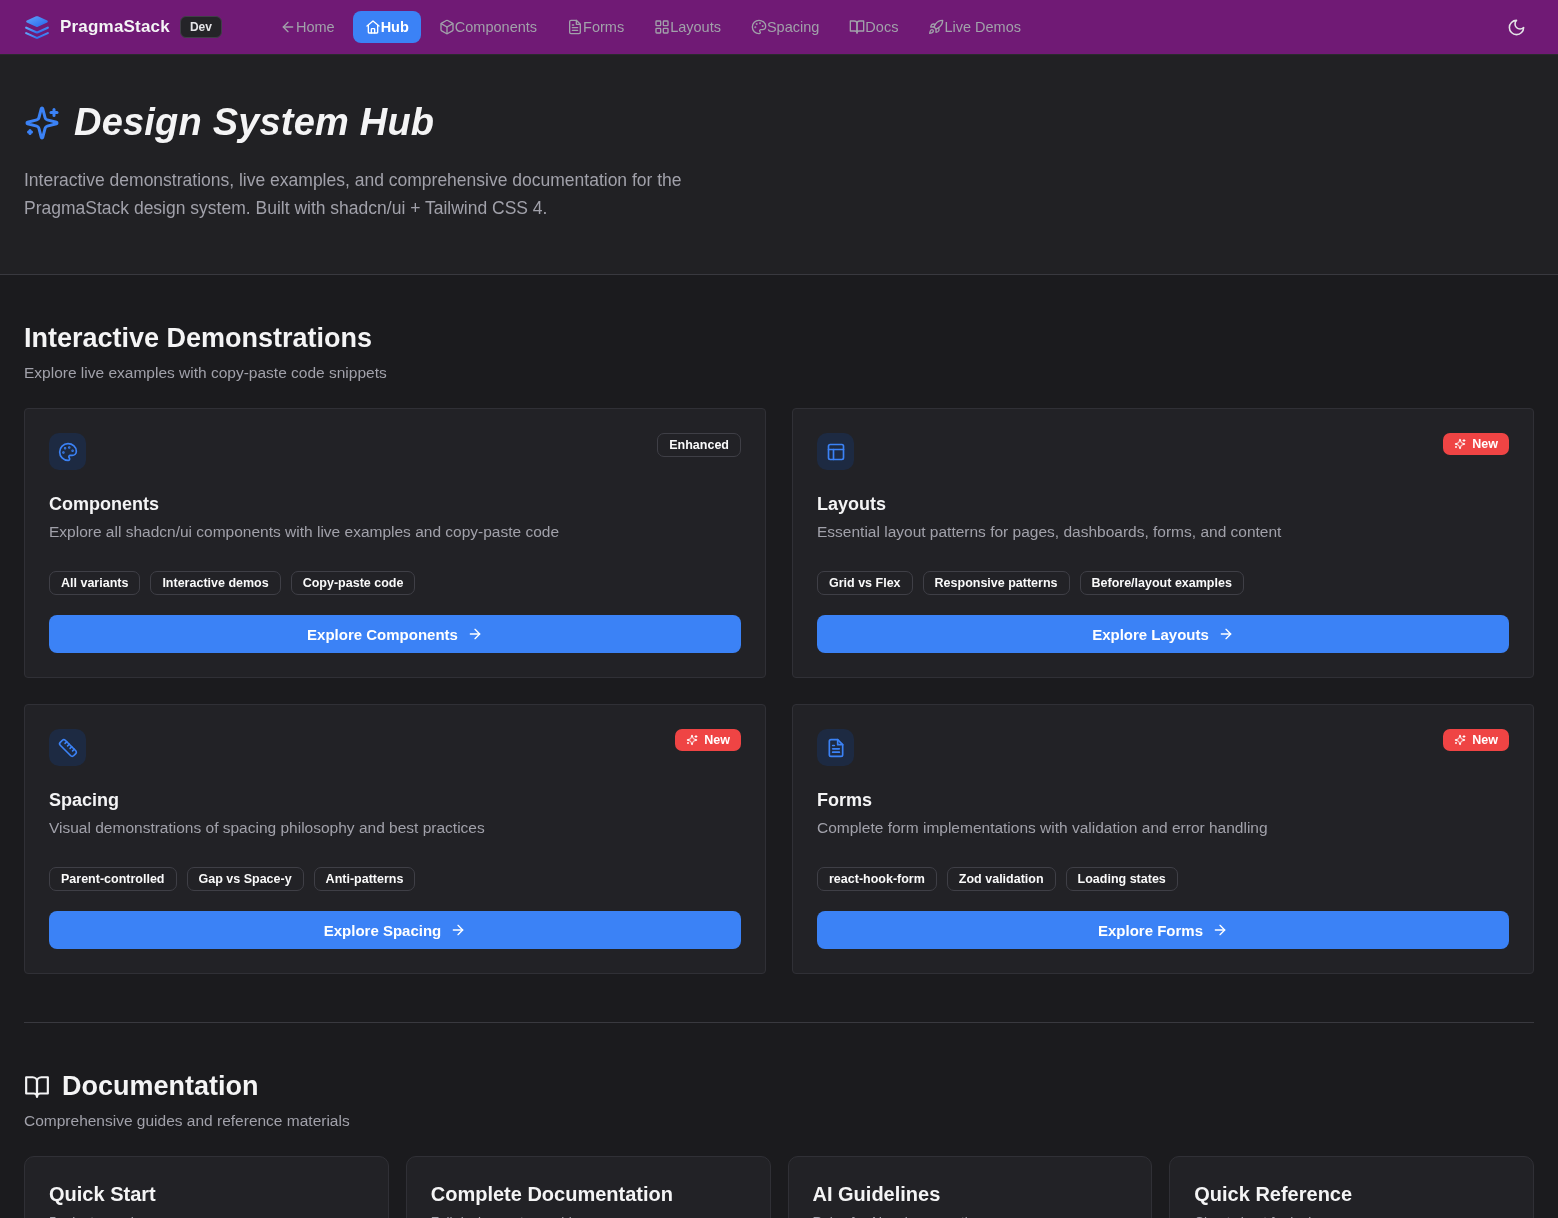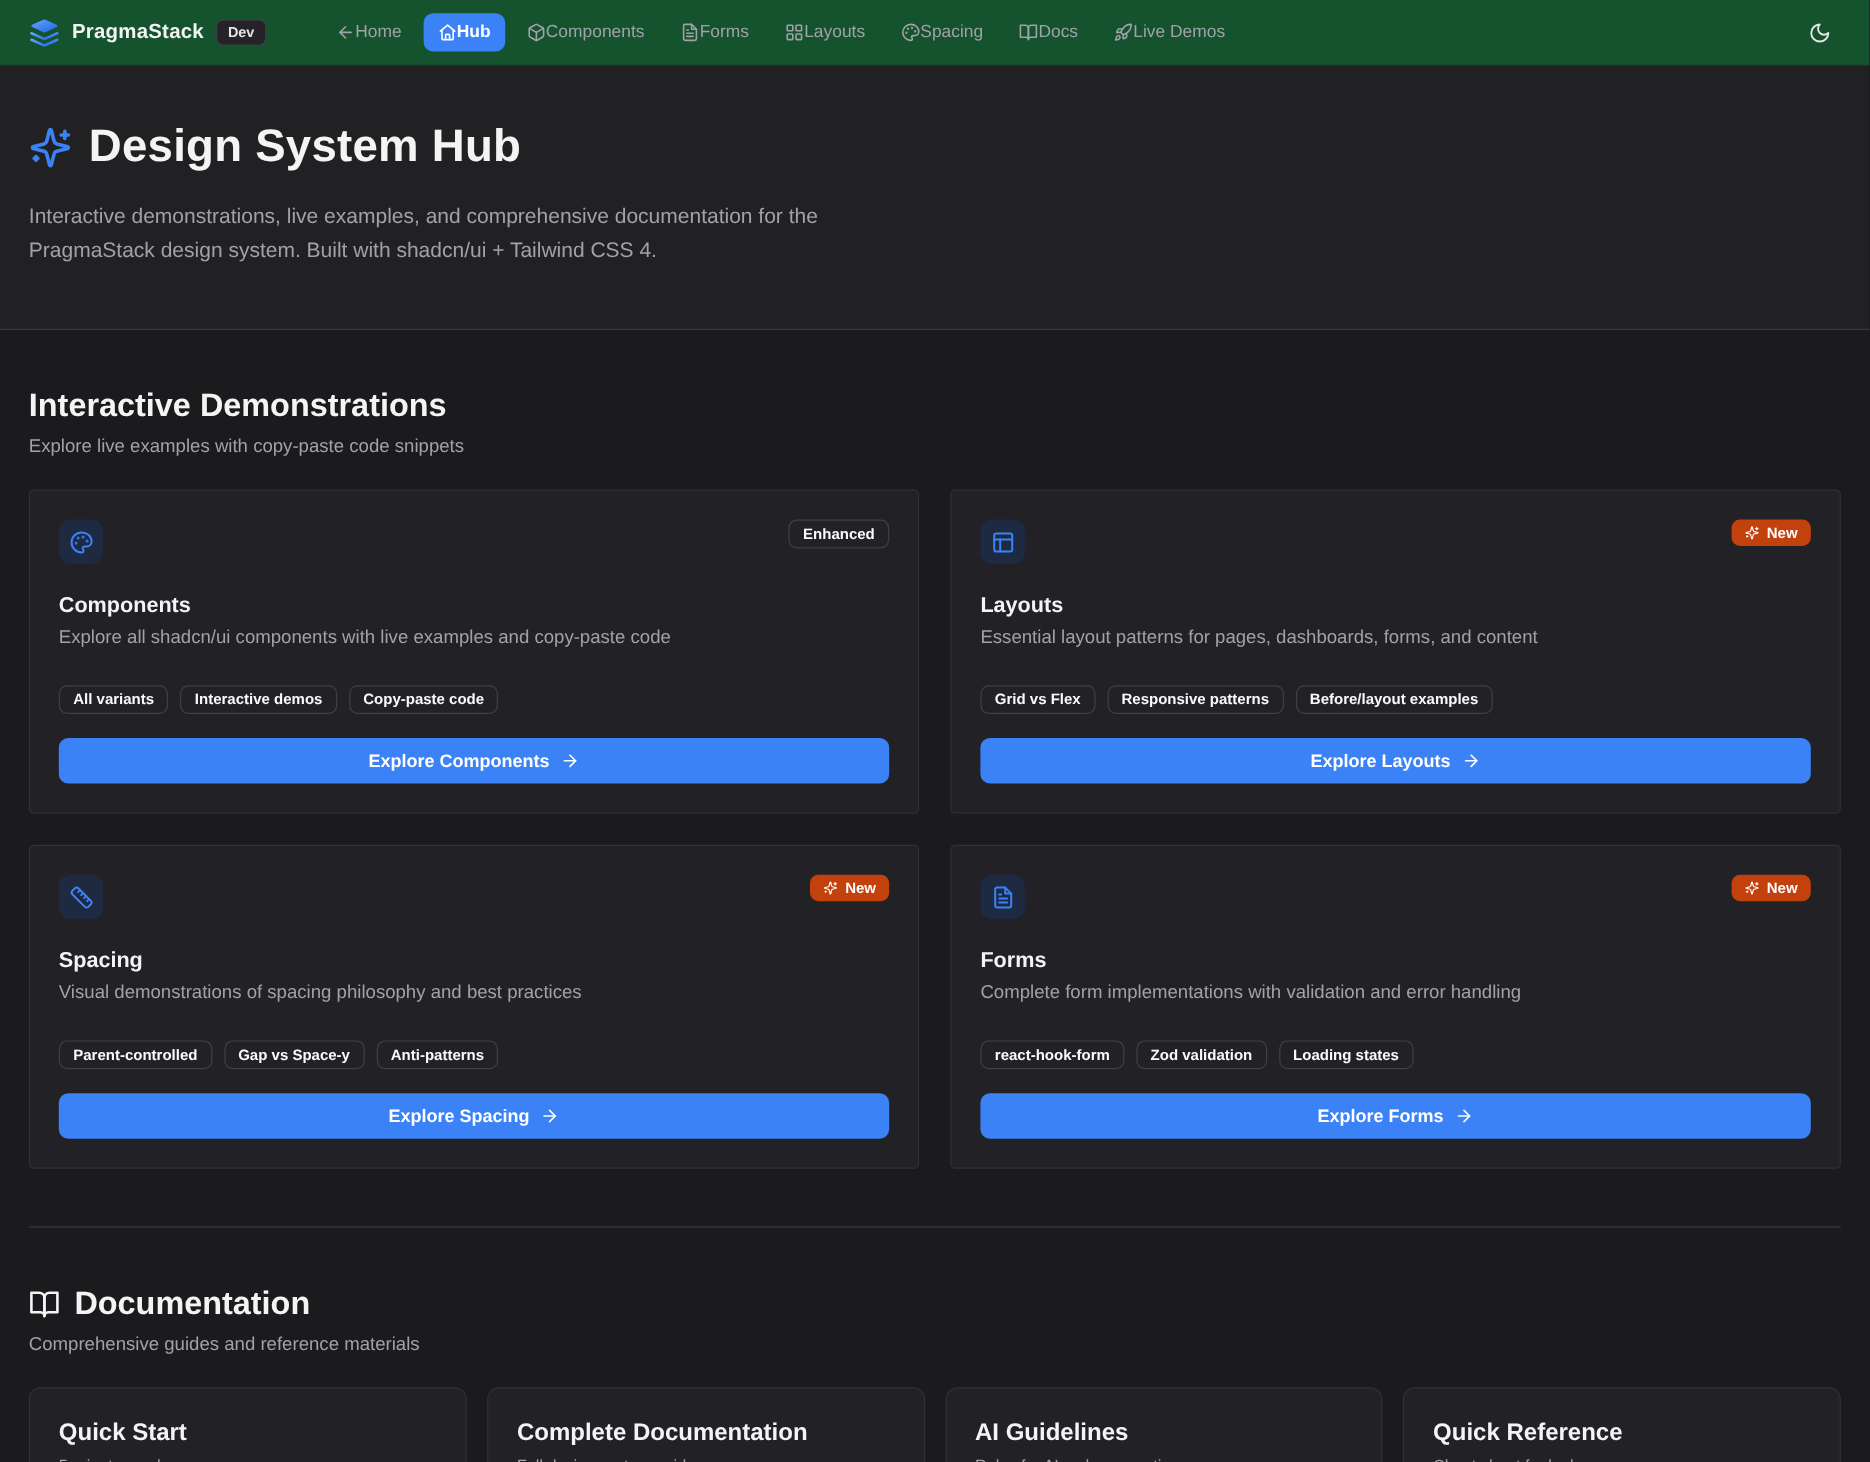--- a/index.html
+++ b/index.html
@@ -1,21 +1,21 @@
 <!DOCTYPE html>
 <html><head>
 <meta charset="utf-8">
 <style>
   * { margin:0; padding:0; box-sizing:border-box; }
   html,body { background:#1b1b1e; color:#fafafa; font-family:"Liberation Sans", sans-serif; }
   body { min-height:1218px; }
 
   
   .navbar {
-    height:55px; background:#14532d; border-bottom:1px solid #2a2a2e;
+    height:55px; background:#701a75; border-bottom:1px solid #2a2a2e;
     display:flex; align-items:center; padding:0 24px; gap:28px;
   }
   .brand { display:flex; align-items:center; gap:10px; cursor:pointer; }
   .brand-name { font-size:17px; font-weight:700; letter-spacing:.2px; color:#f4f4f5; }
   .dev-badge {
     font-size:12px; font-weight:700; color:#e4e4e7; border:1px solid #3f3f46;
     border-radius:6px; padding:3px 9px; background:#242428;
   }
   .nav-items { display:flex; align-items:center; gap:6px; margin-left:18px; flex:1; }
   .nav-item {
@@ -25,21 +25,21 @@
   .nav-item .ico { display:flex; align-items:center; }
   .nav-item.active { background:#3b82f6; color:#ffffff; font-weight:600; }
   .theme-toggle {
     margin-left:auto; background:none; border:none; color:#e4e4e7; cursor:pointer;
     width:36px; height:36px; display:flex; align-items:center; justify-content:center; border-radius:8px;
   }
 
   
   .hero { background:#212124; border-bottom:1px solid #39393f; padding:46px 24px 52px; }
   .hero-title-row { display:flex; align-items:center; gap:14px; }
-  .hero-title { font-size:38px; font-weight:700; color:#f4f4f5; letter-spacing:.2px; }
+  .hero-title { font-size:38px; font-weight:700; color:#f4f4f5; letter-spacing:.2px;font-style:italic; }
   .hero-sub { margin-top:22px; max-width:745px; font-size:17.5px; line-height:1.6; color:#a1a1aa; }
   .sparkles-lg { color:#3b82f6; display:flex; }
 
   
   .container { padding:0 24px; }
   .section-head { padding-top:48px; }
   .section-title { font-size:27px; font-weight:700; color:#f4f4f5; display:flex; align-items:center; gap:12px; }
   .section-sub { margin-top:10px; font-size:15.5px; color:#a1a1aa; }
 
   
@@ -47,21 +47,21 @@
   .card {
     background:#222226; border:1px solid #303036; border-radius:4px; padding:24px;
   }
   .card-head { display:flex; align-items:flex-start; justify-content:space-between; }
   .icon-tile {
     width:37px; height:37px; border-radius:10px; background:#1d2a42;
     display:flex; align-items:center; justify-content:center; color:#3b82f6;
   }
   .badge { font-size:12.5px; font-weight:700; border-radius:7px; padding:4px 11px; display:flex; align-items:center; gap:6px; }
   .badge.outline { border:1px solid #3f3f46; color:#fafafa; background:transparent; }
-  .badge.filled { background:#c2410c; color:#fff; }
+  .badge.filled { background:#ef4444; color:#fff; }
   .card-title { margin-top:24px; font-size:18px; font-weight:700; color:#f4f4f5; }
   .card-desc { margin-top:8px; font-size:15.5px; color:#a1a1aa; }
   .tags { margin-top:30px; display:flex; gap:10px; flex-wrap:wrap; }
   .tag {
     font-size:12.5px; font-weight:700; color:#fafafa; border:1px solid #3f3f46;
     border-radius:7px; padding:4px 11px; background:transparent;
   }
   .cta {
     margin-top:20px; width:100%; height:38px; background:#3b82f6; color:#ffffff; border:none;
     border-radius:8px; font-size:15px; font-weight:600; font-family:inherit; cursor:pointer;

